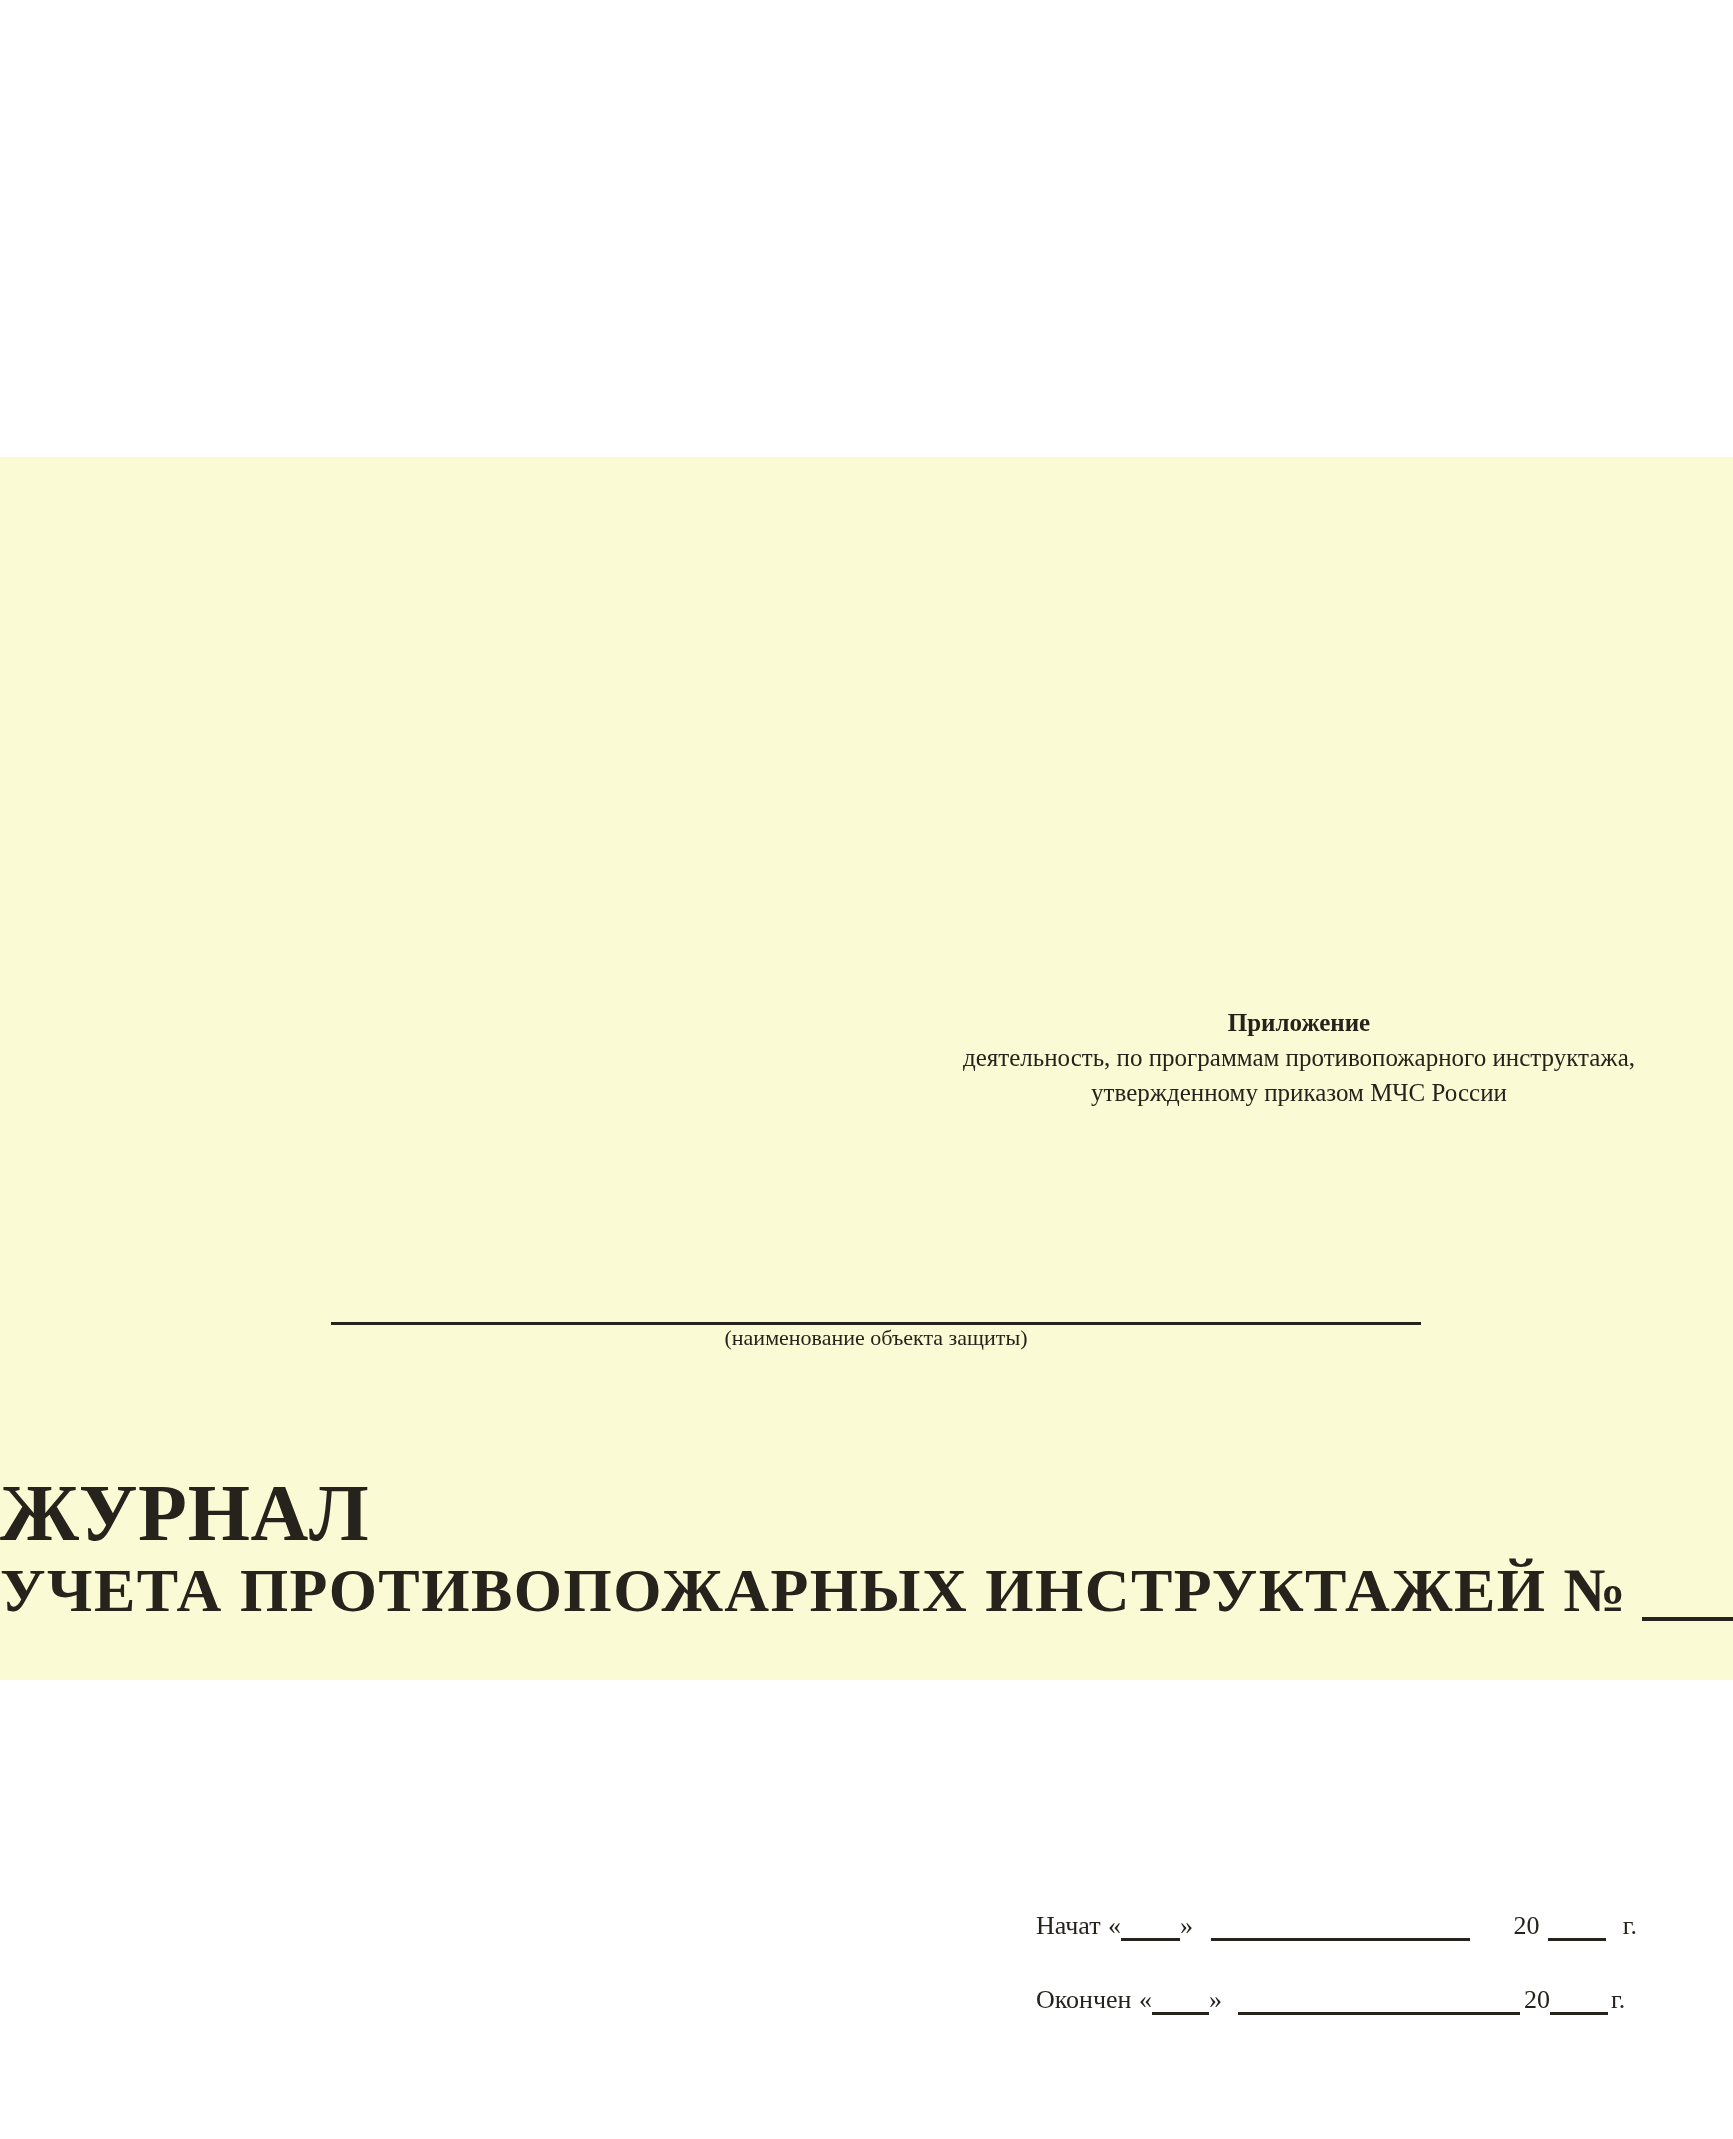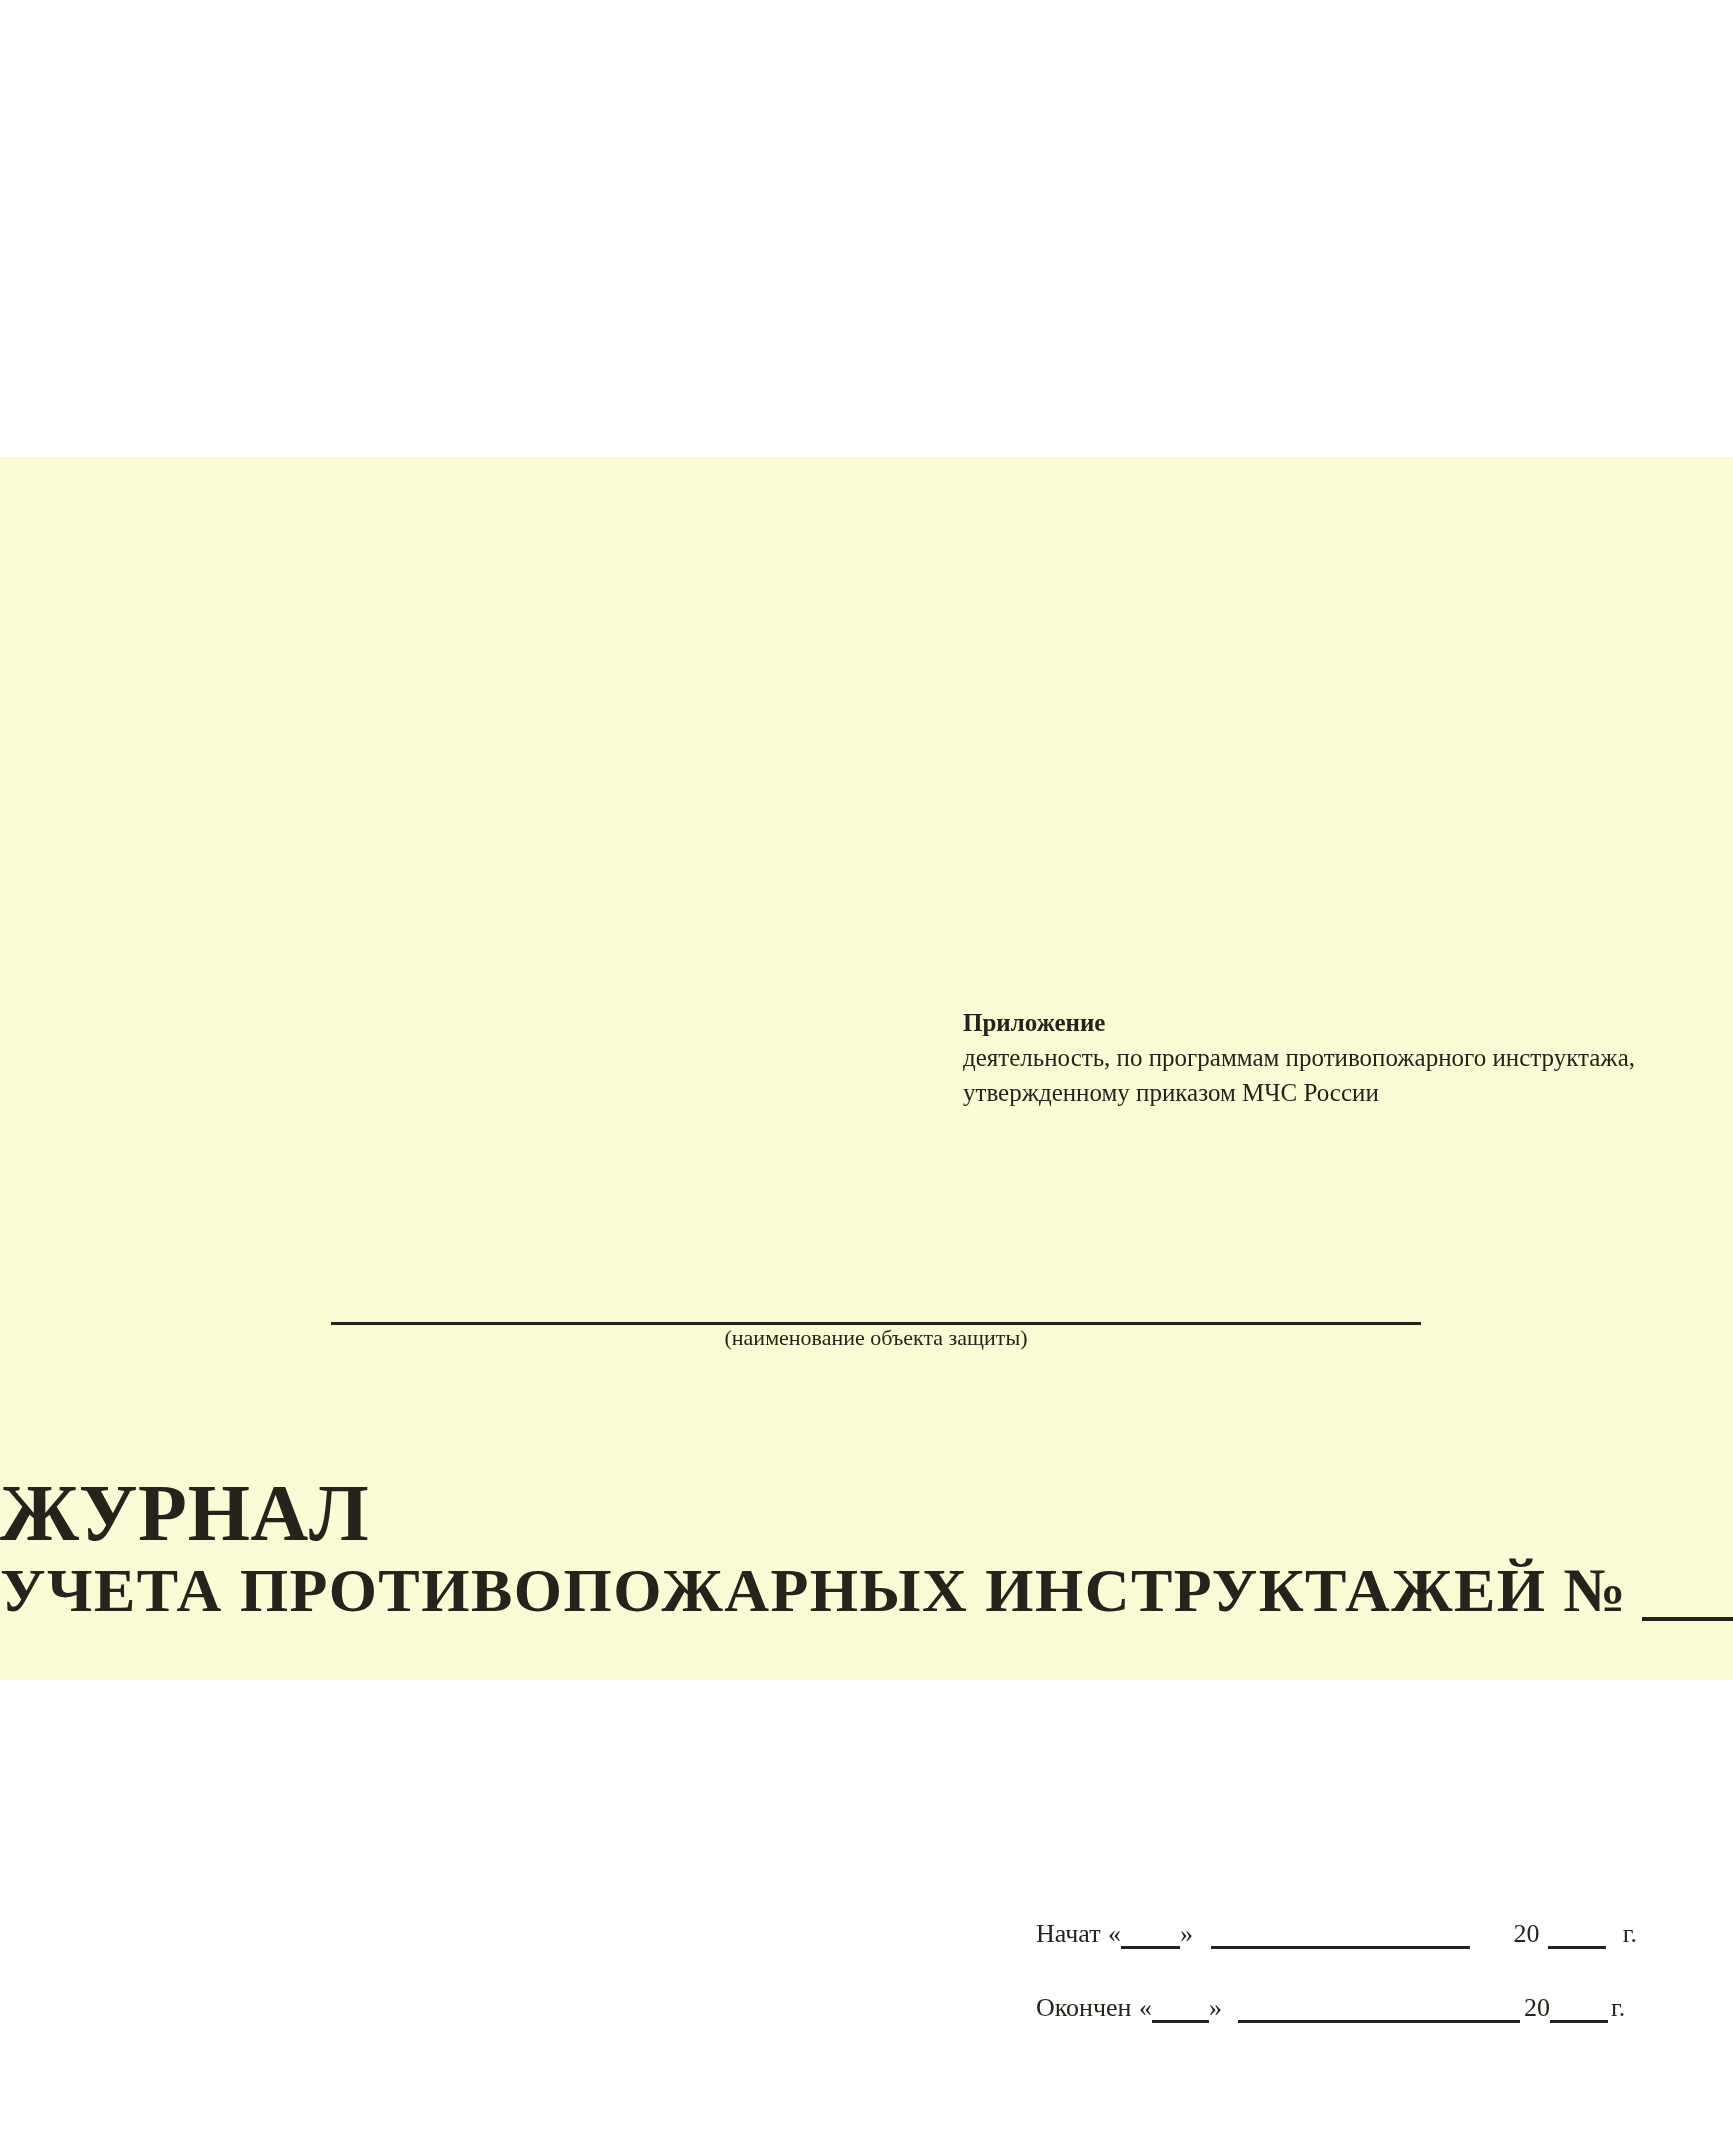--- a/index.html
+++ b/index.html
@@ -19,21 +19,21 @@
   .cover {
     position: absolute;
     left: 0; top: 457px;
     width: 1733px; height: 1223px;
     background: #fafad4;
   }
   
   .appendix {
     position: absolute;
     top: 548px; right: 98px;
-    text-align: left;
+    text-align: center;
     font-size: 25px;
     line-height: 35px;
     white-space: nowrap;
     margin-left: 12px;
   }
   .appendix-title { font-weight: bold; }
   
   .object-line {
     position: absolute;
     top: 865px; left: 331px;
@@ -81,21 +81,20 @@
     top: 10.4px;
     margin-left: 15px;
   }
   
   .date-row {
     position: absolute;
     left: 1036px;
     font-size: 26px;
     line-height: 30px;
     white-space: nowrap;
-    margin-top: 8px;
   }
   .row-started  { top: 1449px; }
   .row-finished { top: 1523px; }
   .q-open  { margin-left: 7.4px; }
   .w80  { width: 59px; }
   .w77  { width: 57px; }
   .w349 { width: 259px; margin-left: 18.5px; }
   .w380 { width: 282px; margin-left: 15.6px; }
   .w78a { width: 58px; margin-left: 9px; }
   .w78b { width: 58px; }

